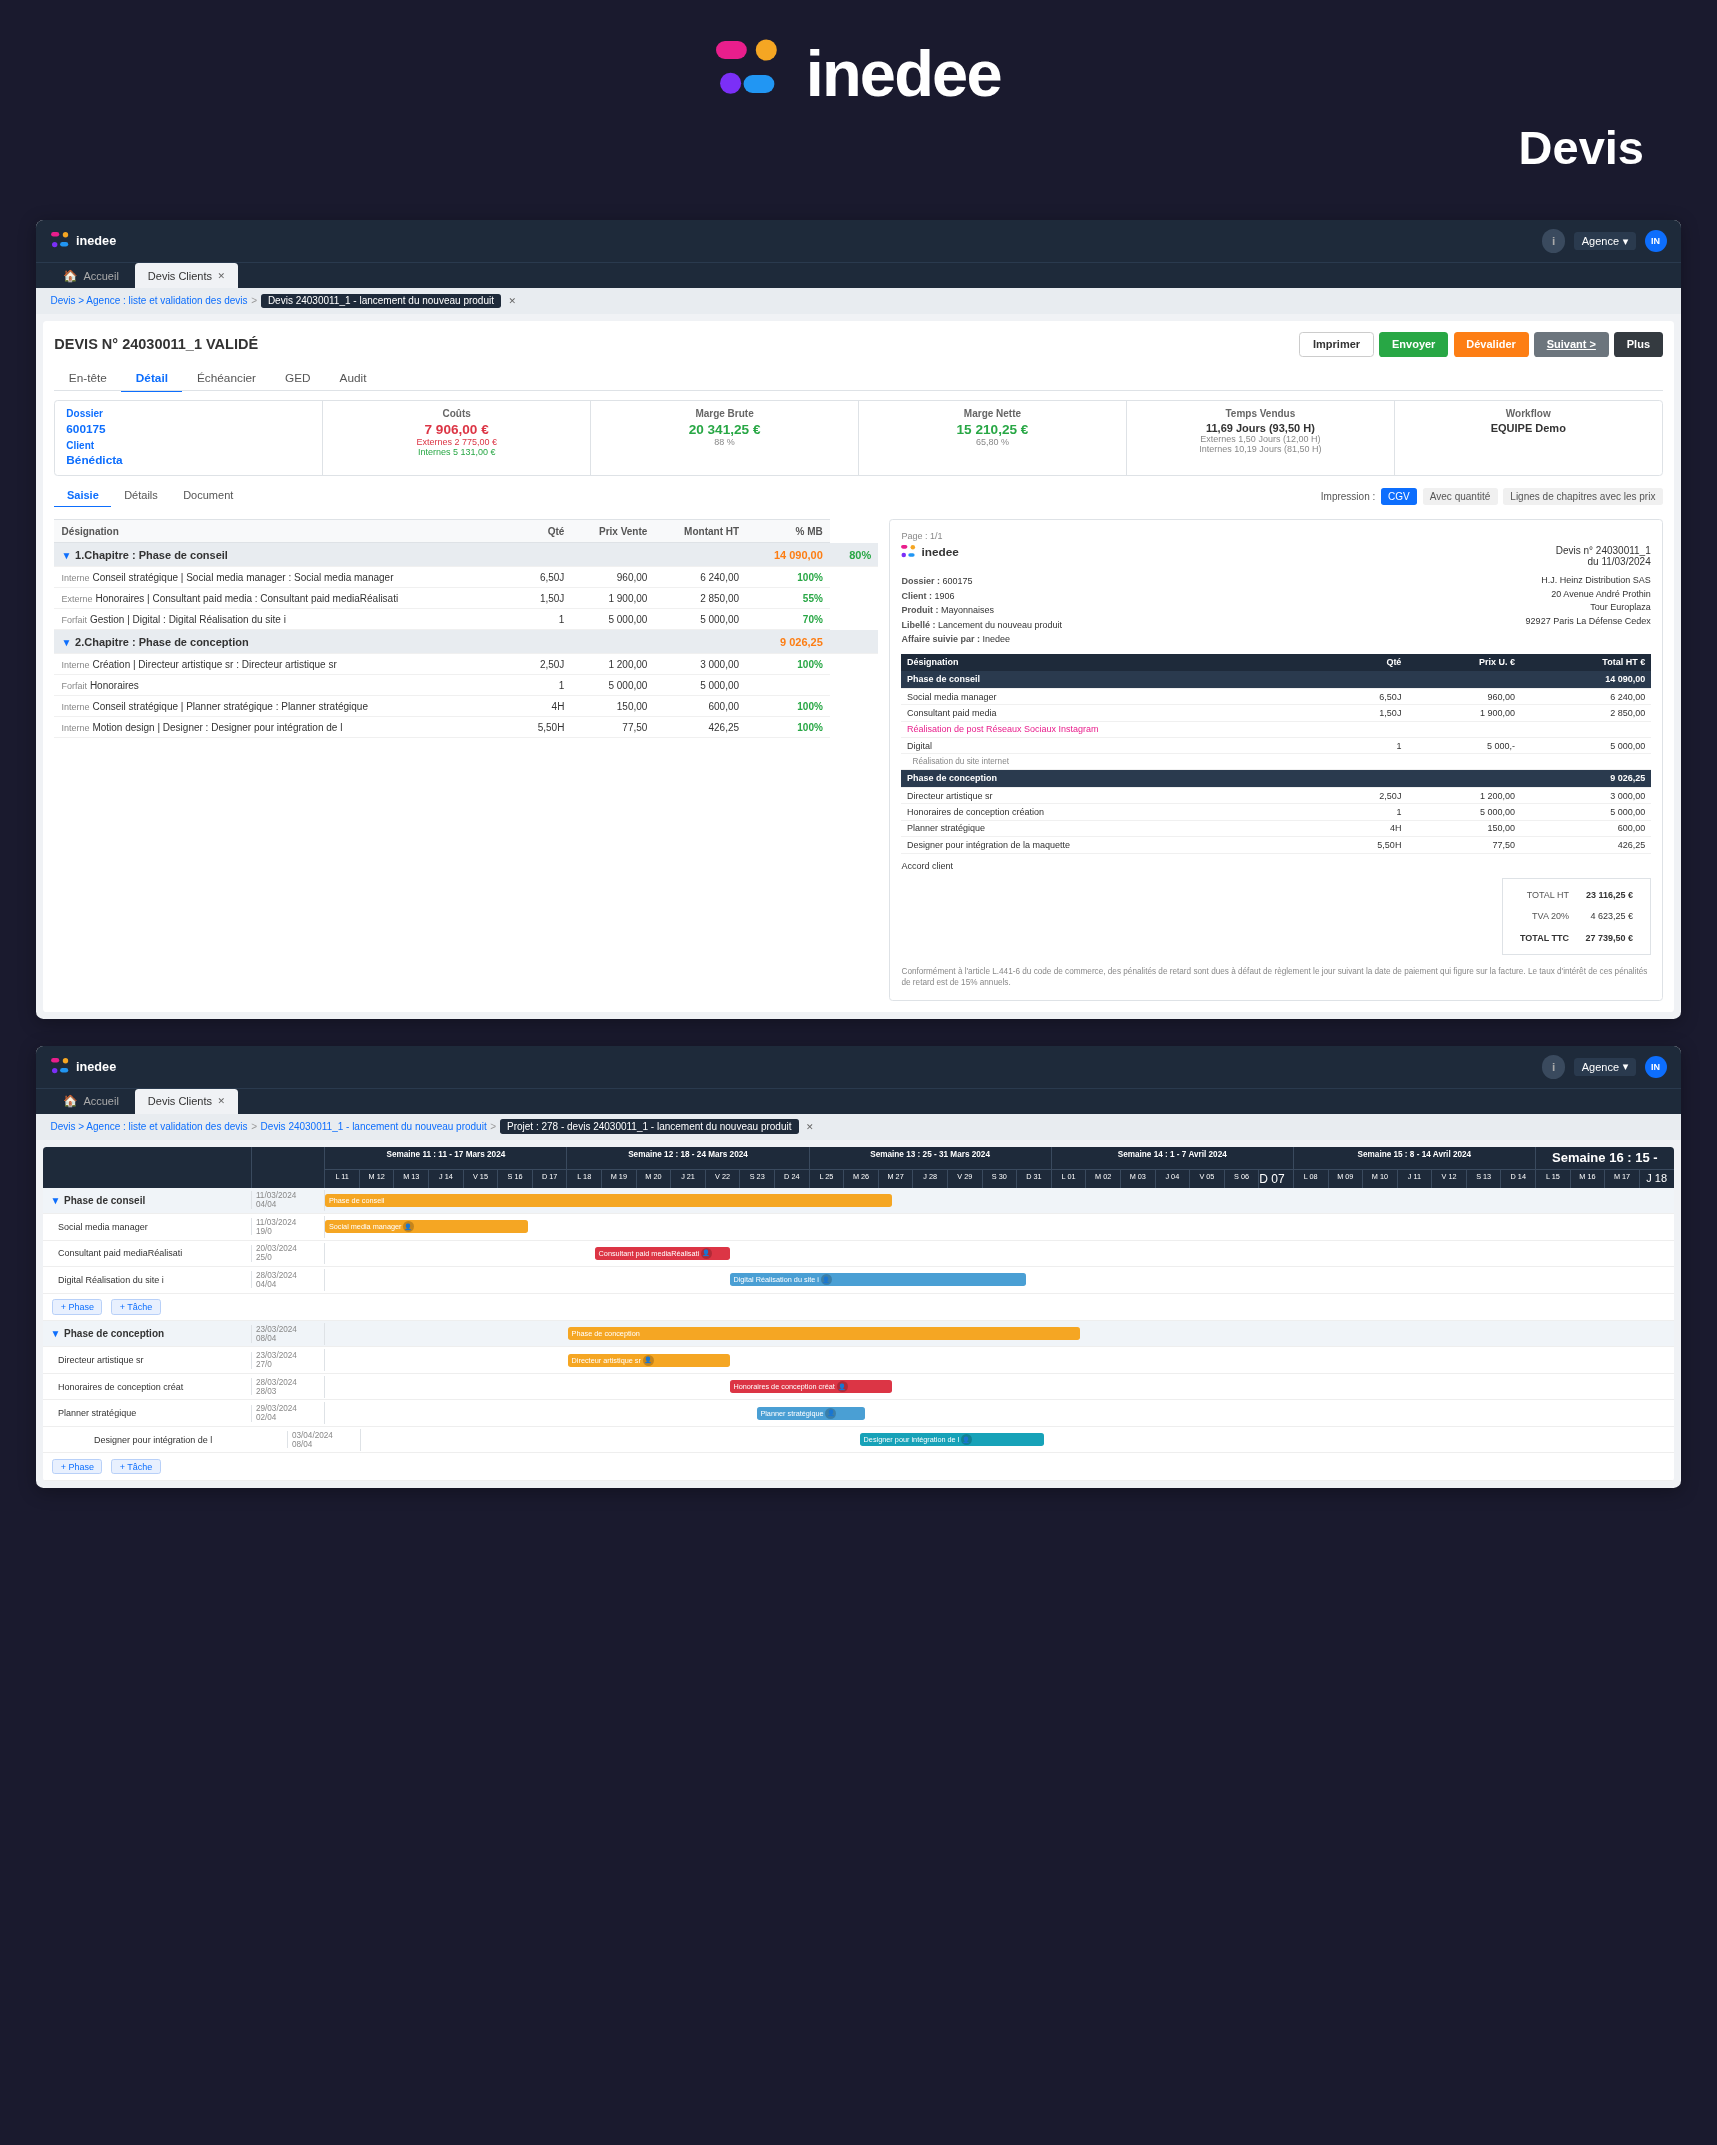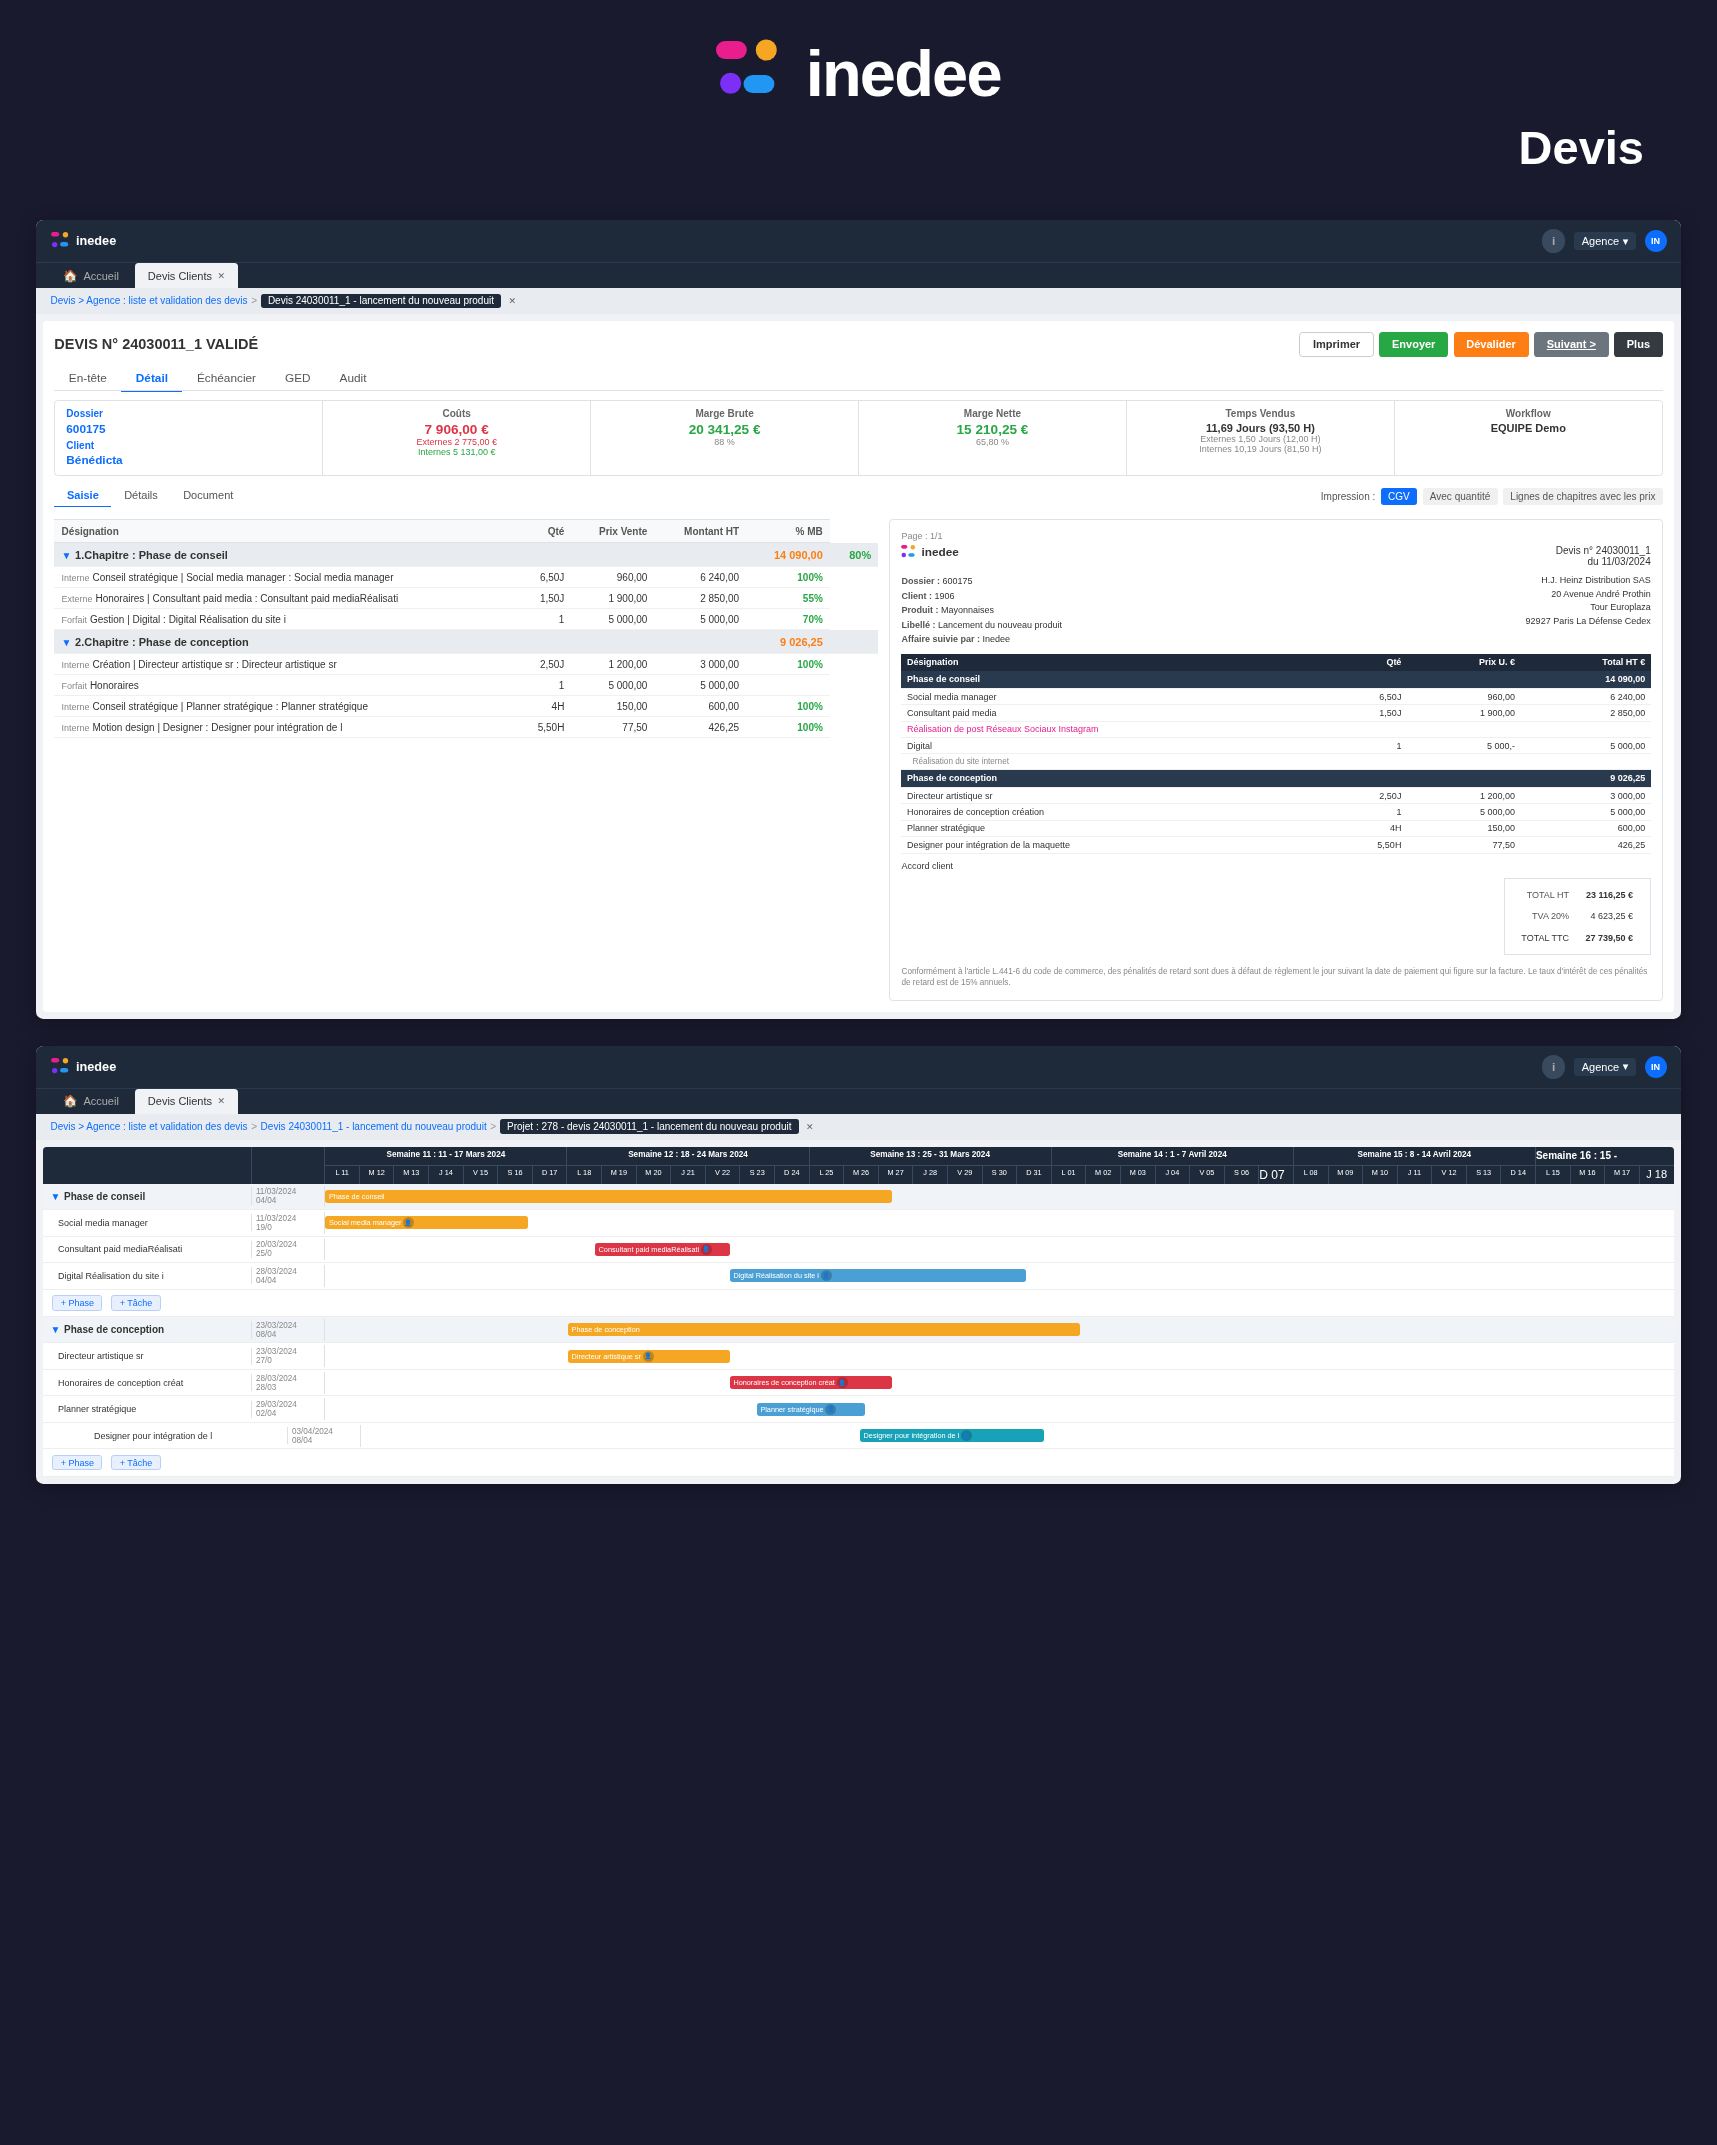--- a/index.html
+++ b/index.html
@@ -778,21 +778,21 @@
               <tbody>
                   <tr>
                 <td style="padding:1.8px 7.3px;color:#555;"><span>TOTAL HT</span></td>
                 <td style="padding:1.8px 7.3px;text-align:right;font-weight:bold;"><span>23 116,25 €</span></td>
               </tr>
               <tr>
                 <td style="padding:1.8px 7.3px;color:#555;"><span>TVA 20%</span></td>
                 <td style="padding:1.8px 7.3px;text-align:right;"><span>4 623,25 €</span></td>
               </tr>
               <tr>
-                <td style="padding:1.8px 7.3px;font-weight:normal;"><span>TOTAL TTC</span></td>
+                <td style="padding:1.8px 7.3px;font-weight:bold;"><span>TOTAL TTC</span></td>
                 <td style="padding:1.8px 7.3px;text-align:right;font-weight:bold;"><span>27 739,50 €</span></td>
               </tr>
             </tbody>
               </table>
             <div style="clear:both;"></div>
           </div>
           <div class="preview-footer">Conformément à l'article L.441-6 du code de commerce, des pénalités de retard sont dues à défaut de règlement le jour suivant la date de paiement qui figure sur la facture. Le taux d'intérêt de ces pénalités de retard est de 15% annuels.</div>
         </div>
       </div>
     </div>
@@ -850,21 +850,21 @@
     <div style="display:flex;background:#1e2a3a;color:white;font-size:9px;">
       <div style="width:209px;min-width:209px;border-right:0.9px solid #3a4a5e;padding:3.6px 7.3px;font-weight:bold;"></div>
       <div style="width:73px;min-width:73px;border-right:0.9px solid #3a4a5e;padding:3.6px 5.5px;font-size:8.2px;"></div>
       <div style="flex:1;overflow:hidden;">
         <div style="display:flex;">
           <div style="flex:7;text-align:center;padding:3.6px 0;border-right:0.9px solid #3a4a5e;font-size:8.2px;font-weight:bold;">Semaine 11 : 11 - 17 Mars 2024</div>
           <div style="flex:7;text-align:center;padding:3.6px 0;border-right:0.9px solid #3a4a5e;font-size:8.2px;font-weight:bold;">Semaine 12 : 18 - 24 Mars 2024</div>
           <div style="flex:7;text-align:center;padding:3.6px 0;border-right:0.9px solid #3a4a5e;font-size:8.2px;font-weight:bold;">Semaine 13 : 25 - 31 Mars 2024</div>
           <div style="flex:7;text-align:center;padding:3.6px 0;border-right:0.9px solid #3a4a5e;font-size:8.2px;font-weight:bold;">Semaine 14 : 1 - 7 Avril 2024</div>
           <div style="flex:7;text-align:center;padding:3.6px 0;border-right:0.9px solid #3a4a5e;font-size:8.2px;font-weight:bold;">Semaine 15 : 8 - 14 Avril 2024</div>
-          <div style="flex:4;padding:3.6px 0;font-size:10px;font-weight:bold;">Semaine 16 : 15 -</div>
+          <div style="flex:4;text-align:center;padding:3.6px 0;font-size:13px;font-weight:bold;">Semaine 16 : 15 -</div>
         </div>
         <div style="display:flex;border-top:0.9px solid #3a4a5e;">
           <div style="flex:1;text-align:center;padding:1.8px 0;font-size:7.3px;border-right:0.9px solid #3a4a5e;">L 11</div>
           <div style="flex:1;text-align:center;padding:1.8px 0;font-size:7.3px;border-right:0.9px solid #3a4a5e;">M 12</div>
           <div style="flex:1;text-align:center;padding:1.8px 0;font-size:7.3px;border-right:0.9px solid #3a4a5e;">M 13</div>
           <div style="flex:1;text-align:center;padding:1.8px 0;font-size:7.3px;border-right:0.9px solid #3a4a5e;">J 14</div>
           <div style="flex:1;text-align:center;padding:1.8px 0;font-size:7.3px;border-right:0.9px solid #3a4a5e;">V 15</div>
           <div style="flex:1;text-align:center;padding:1.8px 0;font-size:7.3px;border-right:0.9px solid #3a4a5e;">S 16</div>
           <div style="flex:1;text-align:center;padding:1.8px 0;font-size:7.3px;border-right:0.9px solid #3a4a5e;">D 17</div>
           <div style="flex:1;text-align:center;padding:1.8px 0;font-size:7.3px;border-right:0.9px solid #3a4a5e;">L 18</div>

